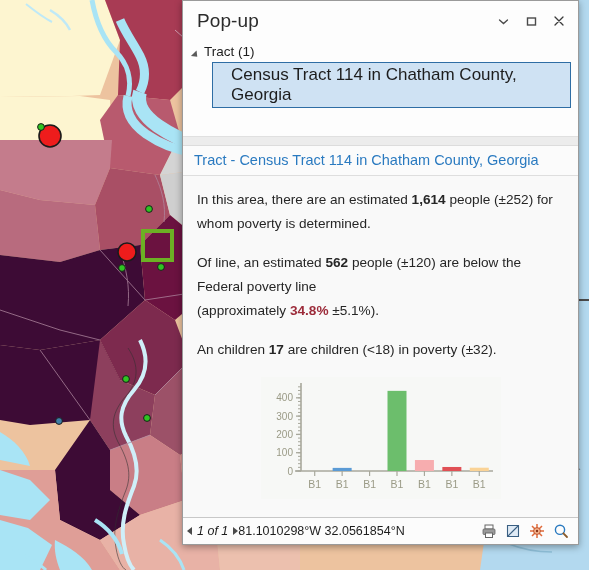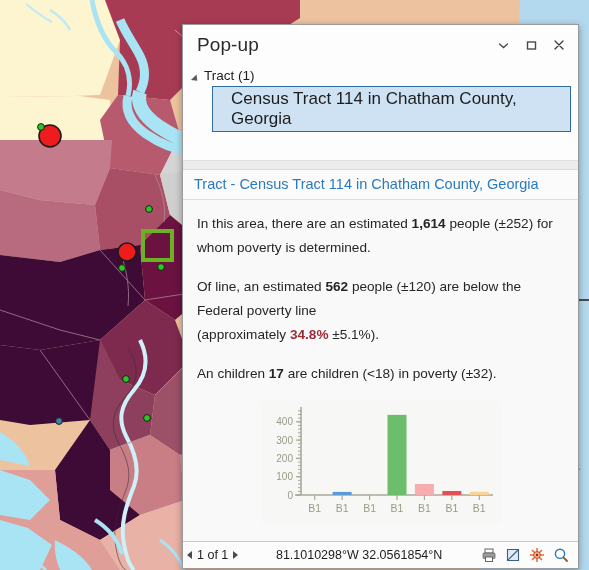--- a/index.html
+++ b/index.html
@@ -12,21 +12,21 @@
 
   #root { position: relative; width: 589px; height: 570px; overflow: hidden; }
 
   
   .map { position: absolute; inset: 0; background: #e8d9ae; overflow: hidden; }
   .map svg { display: block; width: 589px; height: 570px; }
 
   
   .popup {
     position: absolute;
-    left: 182px; top: 24px;
+    left: 182px; top: 0;
     width: 397px; height: 545px;
     background: #f9f9f9;
     border: 1px solid #9a9a9a;
     box-shadow: 0 2px 7px rgba(0,0,0,0.35);
     display: flex; flex-direction: column;
     overflow: hidden;
   }
 
   
   .titlebar {
@@ -114,24 +114,24 @@
 
   
   .nav {
     flex: 0 0 27px; height: 27px;
     display: flex; align-items: center;
     background: #fcfcfc;
     border-top: 1px solid #c8c8c8;
     padding: 0 6px 0 4px;
     font-size: 12.5px; color: #1d1d1d;
   }
-  .nav-pager { display: flex; align-items: center; gap: 5px; }
+  .nav-pager { display: flex; align-items: center; gap: 5px; font-style: italic; }
   .arrow-l { width:0;height:0;border-right:5px solid #4a4a4a;border-top:4px solid transparent;border-bottom:4px solid transparent; }
   .arrow-r { width:0;height:0;border-left:5px solid #4a4a4a;border-top:4px solid transparent;border-bottom:4px solid transparent; }
-  .nav-coords { flex: 1 1 auto; text-align: center; font-size: 12.5px; color: #1d1d1d; }
+  .nav-coords { flex: 1 1 auto; text-align: left; font-size: 12.5px; color: #1d1d1d; }
   .nav-icons { display: flex; align-items: center; gap: 7px; padding-right: 3px; }
   .nav-icons > span { display:flex; align-items:center; justify-content:center; width:17px;height:17px; }
 </style>
 </head>
 <body>
 
 <div id="root">
 
   <div class="map">
     <svg viewBox="0 0 589 570" xmlns="http://www.w3.org/2000/svg">

